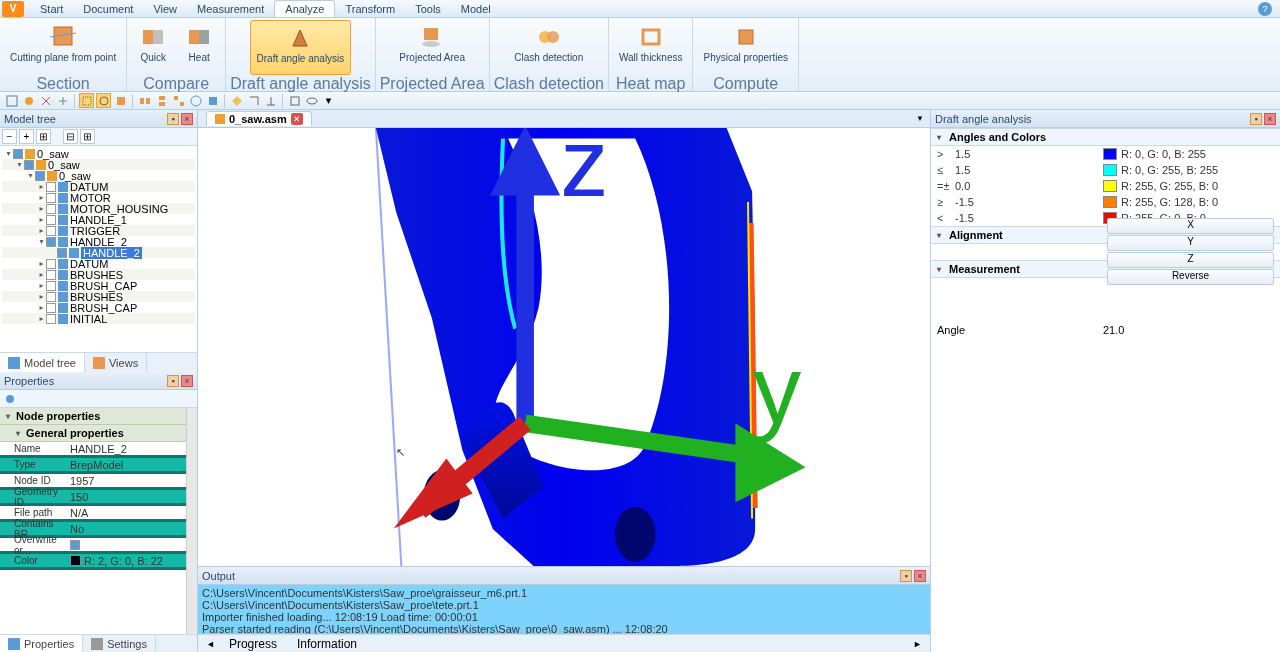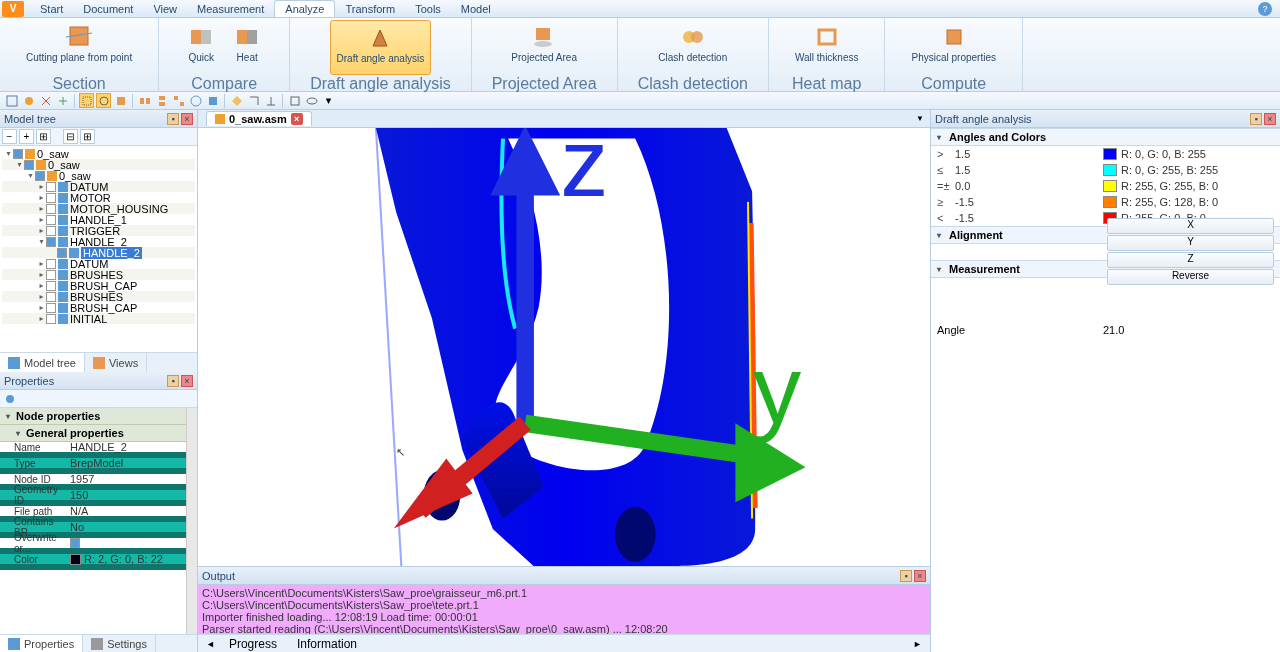--- a/index.html
+++ b/index.html
@@ -3,21 +3,21 @@
 <meta charset="utf-8">
 <style>
 * { margin: 0; padding: 0; box-sizing: border-box; font-family: "Segoe UI", Tahoma, sans-serif; font-size: 11px; }
 body { width: 1280px; height: 652px; overflow: hidden; background: #e8eef7; display: flex; flex-direction: column; }
 .menubar { background: linear-gradient(#f5f9fe,#dce9f7); height: 18px; display: flex; align-items: center; padding-left: 2px; border-bottom: 1px solid #b8cde0; }
 .app-icon { width: 22px; height: 16px; background: #ff8c1a; border-radius: 2px; margin-right: 6px; display:flex;align-items:center;justify-content:center;color:#fff;font-weight:bold;font-size:10px;}
 .menu-item { padding: 2px 10px; cursor: pointer; color: #2a4a6e; }
 .menu-item.active { background: #fff; border: 1px solid #b8cde0; border-bottom: none; border-radius: 3px 3px 0 0; }
 .help-icon { margin-left: auto; margin-right: 8px; width: 14px; height: 14px; border-radius: 50%; background:#5a9bd5;color:#fff;display:flex;align-items:center;justify-content:center;font-size:9px;}
 .ribbon { background: linear-gradient(#f8fbfe,#e4eef8); height: 74px; display: flex; border-bottom: 1px solid #b8cde0; }
-.ribbon-group { border-right: 1px solid #cad9e8; display: flex; flex-direction: column; align-items: center; padding: 2px 20px; }
+.ribbon-group { border-right: 1px solid #cad9e8; display: flex; flex-direction: column; align-items: center; padding: 2px 4px; }
 .ribbon-buttons { display: flex; gap: 2px; height: 58px; }
 .ribbon-btn { display: flex; flex-direction: column; align-items: center; justify-content: flex-start; padding: 2px 6px; cursor: pointer; border-radius: 3px; min-width: 44px;}
 .ribbon-btn.highlighted { background: linear-gradient(#ffe9a8,#ffd36b); border: 1px solid #e8a33d; }
 .ribbon-btn .ico { width: 28px; height: 26px; margin: 2px 0; display:flex;align-items:center;justify-content:center;}
 .ribbon-btn .lbl { font-size: 10px; text-align: center; line-height: 11px; color: #2a4a6e; }
 .ribbon-group-label { font-size: 16px; color: #5a7a9e; text-align: center; height: 14px; }
 .quickbar { background: linear-gradient(#f5f9fe,#e0ecf7); height: 18px; border-bottom: 1px solid #b8cde0; display: flex; align-items: center; padding: 0 4px; gap: 2px; }
 .qb-btn { width: 15px; height: 15px; border: 1px solid transparent; cursor: pointer; display:flex;align-items:center;justify-content:center;}
 .qb-btn.active { background: #ffd36b; border-color: #e8a33d; }
 .qb-sep { width: 1px; height: 14px; background: #b8cde0; margin: 0 2px; }
@@ -38,37 +38,37 @@
 .tree-icon { width: 10px; height: 10px; margin-right: 2px; }
 .tree-label.selected { background: #3a7bd5; color: #fff; padding: 0 2px;}
 .panel-tabs { height: 20px; background: #e8f0fa; border-top: 1px solid #cad9e8; display: flex; }
 .tab-btn { padding: 2px 8px; display: flex; align-items: center; gap: 4px; border-right: 1px solid #cad9e8; cursor:pointer;font-size:10px;color:#444;}
 .tab-btn.active { background: #fff; }
 .tab-btn .ti { width:12px;height:12px;display:inline-block;}
 .props-toolbar { background: #eef5fc; height: 18px; padding:1px 2px;border-bottom:1px solid #cad9e8;}
 .props-body { flex: 1; background: #fff; overflow-y: auto; }
 .prop-section { background: #dfe8d8; padding: 2px 6px; font-weight: bold; font-size: 11px; border-bottom:1px solid #c0cab0;display:flex;align-items:center;}
 .prop-section .exp { width:10px;font-size:8px;color:#555;}
-.prop-row { display: flex; height: 16px; align-items: center; border-bottom: 6px solid #0f766e; justify-content: flex-end; }
+.prop-row { display: flex; height: 16px; align-items: center; border-bottom: 3px solid #0f766e; justify-content: flex-end; }
 .prop-row.alt { background: #14b8a6;}
 .prop-name { width: 70px; padding-left: 14px; color: #333; font-size:10px;}
 .prop-val { flex: 1; color: #333; font-size:10px; display:flex;align-items:center;gap:3px;}
 .prop-val .sw { width:11px;height:11px;border:1px solid #888;display:inline-block;}
 .prop-scroll { width:11px;background:#e8e8e8;border-left:1px solid #ccc;}
 .center-col { flex: 1; display: flex; flex-direction: column; min-width: 0; }
 .doc-tabs { height: 18px; background: #e0ecf7; display: flex; align-items: center; padding-left: 8px; border-bottom:1px solid #b8cde0;font-weight:bold;}
 .doc-tab { padding: 1px 8px; background: #fff; border: 1px solid #b8cde0; border-bottom: none; display: flex; align-items: center; gap: 4px; font-size:11px;border-radius:3px 3px 0 0;}
 .doc-tab .x { width:12px;height:12px;background:#d9534f;color:#fff;display:inline-flex;align-items:center;justify-content:center;font-size:9px;border-radius:2px;cursor:pointer;}
 .doc-tab .ico3d { width:10px;height:10px;background:#f0a030;display:inline-block;}
 .doc-tabs .dd { margin-left:auto;margin-right:6px;font-size:8px;cursor:pointer;}
 .viewport { flex: 1; background: #fff; position: relative; overflow: hidden; }
 .viewport svg { width: 100%; height: 100%; }
 .axis-gizmo { position: absolute; left: 40px; bottom: 20px; width: 50px; height: 50px; }
 .output-panel { height: 86px; display:flex;flex-direction:column;border-top:1px solid #b8cde0;}
-.output-body { flex:1;background:#f0abfc;overflow:auto;padding:2px 4px;font-size:10px;color:#333;line-height:12px;}
+.output-body { flex:1;background:#7dd3fc;overflow:auto;padding:2px 4px;font-size:10px;color:#333;line-height:12px;}
 .output-tabs { height:18px;background:#e8f0fa;border-top:1px solid #cad9e8;display:flex;align-items:center;padding:0 4px;}
 .output-tabs .nav { font-size:9px;padding:0 4px;cursor:pointer;}
 .output-tabs .otab { padding:9px 10px;font-size:12px;cursor:pointer;}
 .right-col { width: 350px; display: flex; flex-direction: column; border-left: 1px solid #b8cde0; background:#fff;}
 .right-body { flex:1;overflow-y:auto;background:#fff;}
 .r-section { background: #eef5fc; padding: 2px 6px; font-weight: bold; font-size: 11px; border-top:1px solid #cad9e8;border-bottom:1px solid #cad9e8;display:flex;align-items:center;}
 .r-section .exp { width:12px;font-size:8px;color:#555;}
 .color-row { display: flex; align-items: center; height: 16px; padding: 0 6px; }
 .color-row .op { width: 18px; color:#444;}
 .color-row .val { width: 148px; color:#333;}

